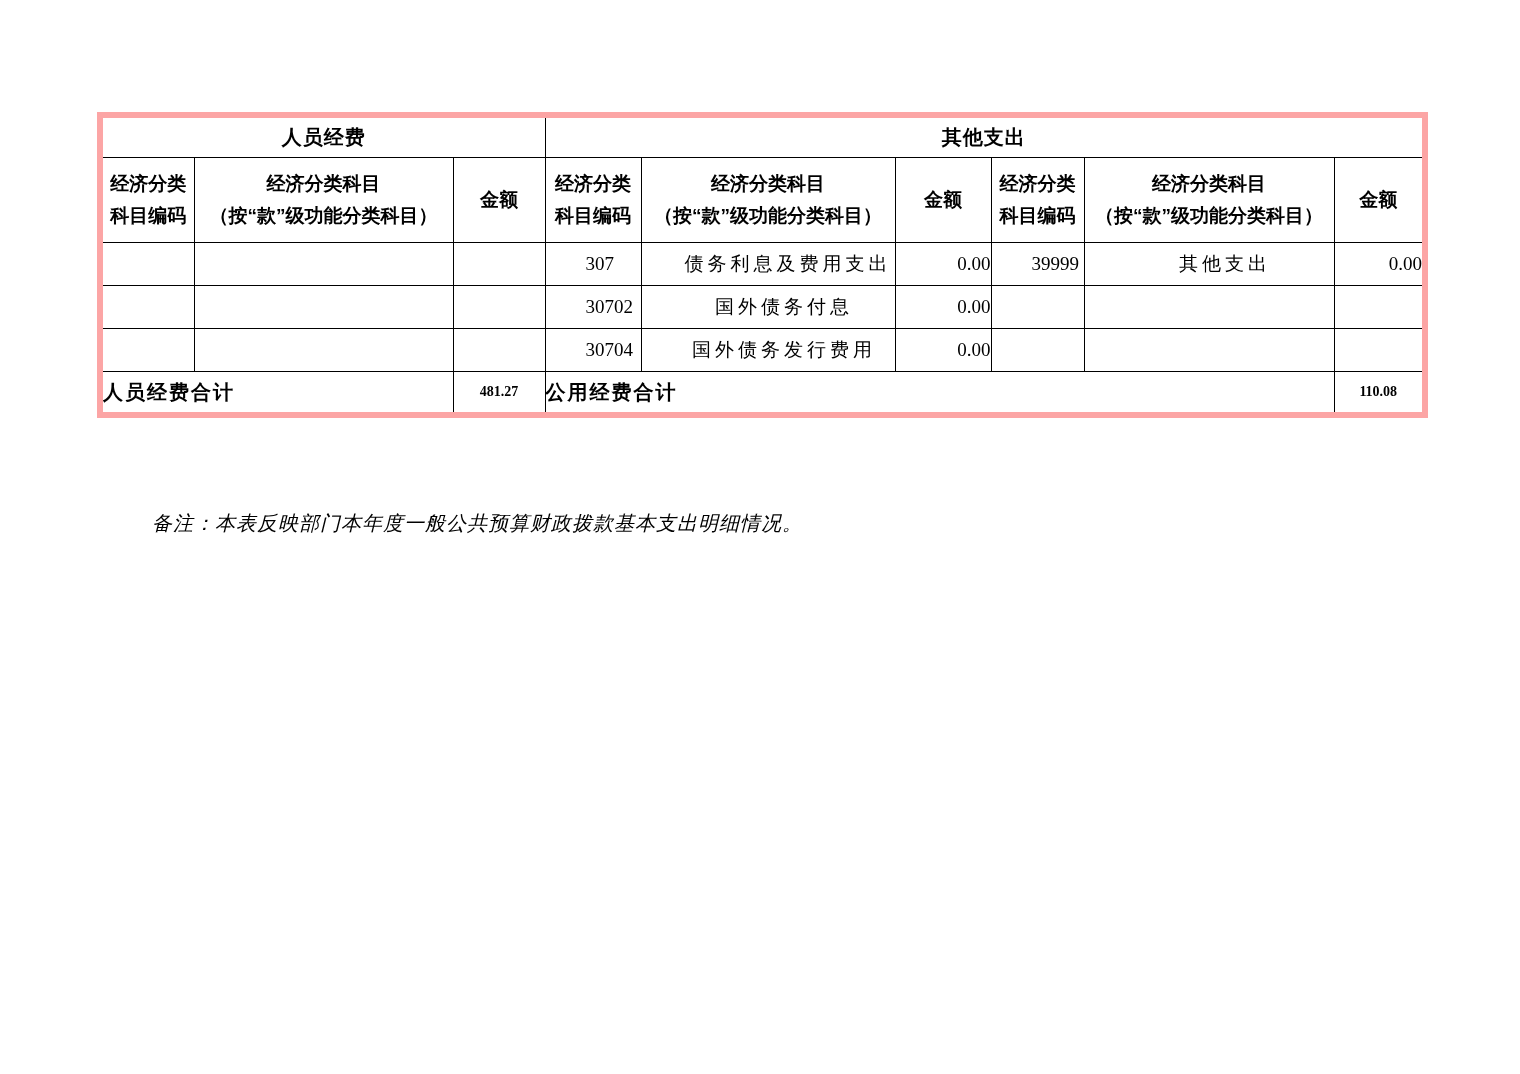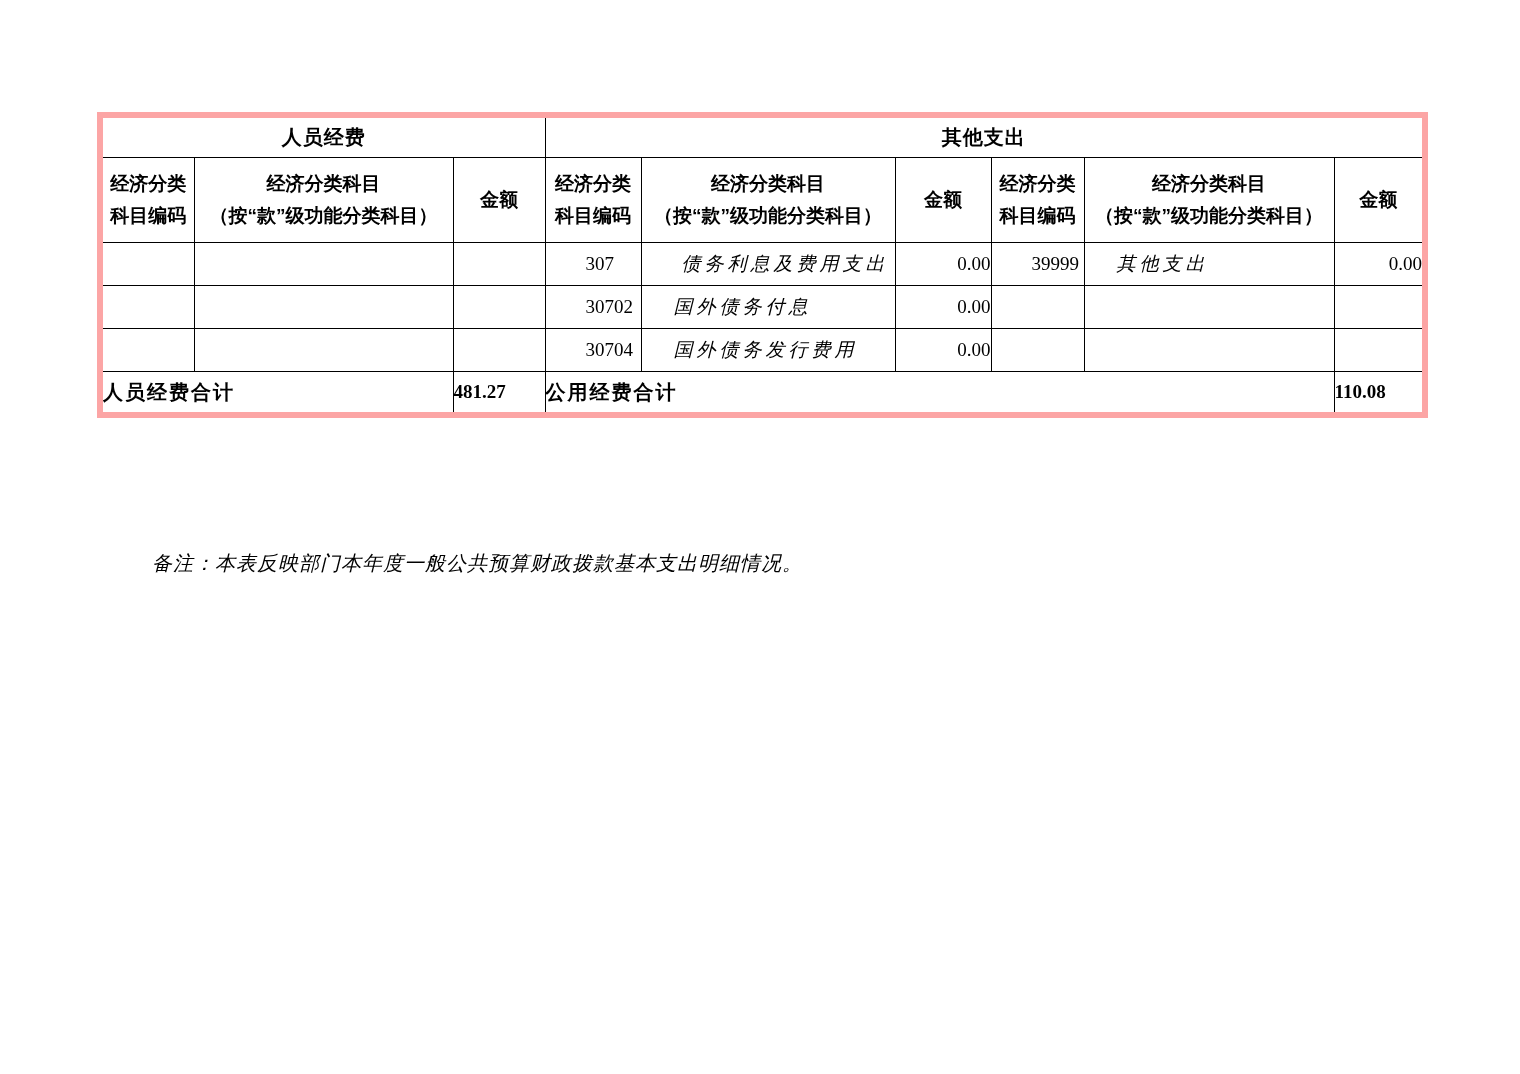--- a/index.html
+++ b/index.html
@@ -49,57 +49,55 @@
   tr.data-row td {
     height: 42px;
     font-size: 19px;
     padding-left: 40px;
   }
   td.code {
     text-align: left;
     padding-left: 10px;
   }
   td.subject {
-    text-align: left;
+    text-align: center;
     padding-left: 8px;
     letter-spacing: 4px;
-    font-style: italic;
   }
   td.subject.indent {
     padding-left: 32px;
   }
   td.amount {
     text-align: right;
     padding-right: 10px;
   }
   tr.total-row td {
     height: 40px;
   }
   td.total-label {
     text-align: left;
     font-family: "Liberation Sans", sans-serif;
     font-weight: bold;
     font-size: 20px;
     letter-spacing: 2px;
   }
   td.total-amount {
-    text-align: left;
+    text-align: center;
     padding-right: 8px;
     font-weight: bold;
-    font-size: 19px;
+    font-size: 14px;
   }
   .footnote {
     position: absolute;
     left: 152px;
     top: 510px;
     font-size: 20px;
     font-style: italic;
     letter-spacing: 1px;
     font-family: Liberation Serif, serif;
-    margin-top: 40px;
   }
 </style>
 </head>
 <body>
 
 <div class="sheet">
 
   <table class="budget">
     <colgroup>
       <col style="width:94px">

